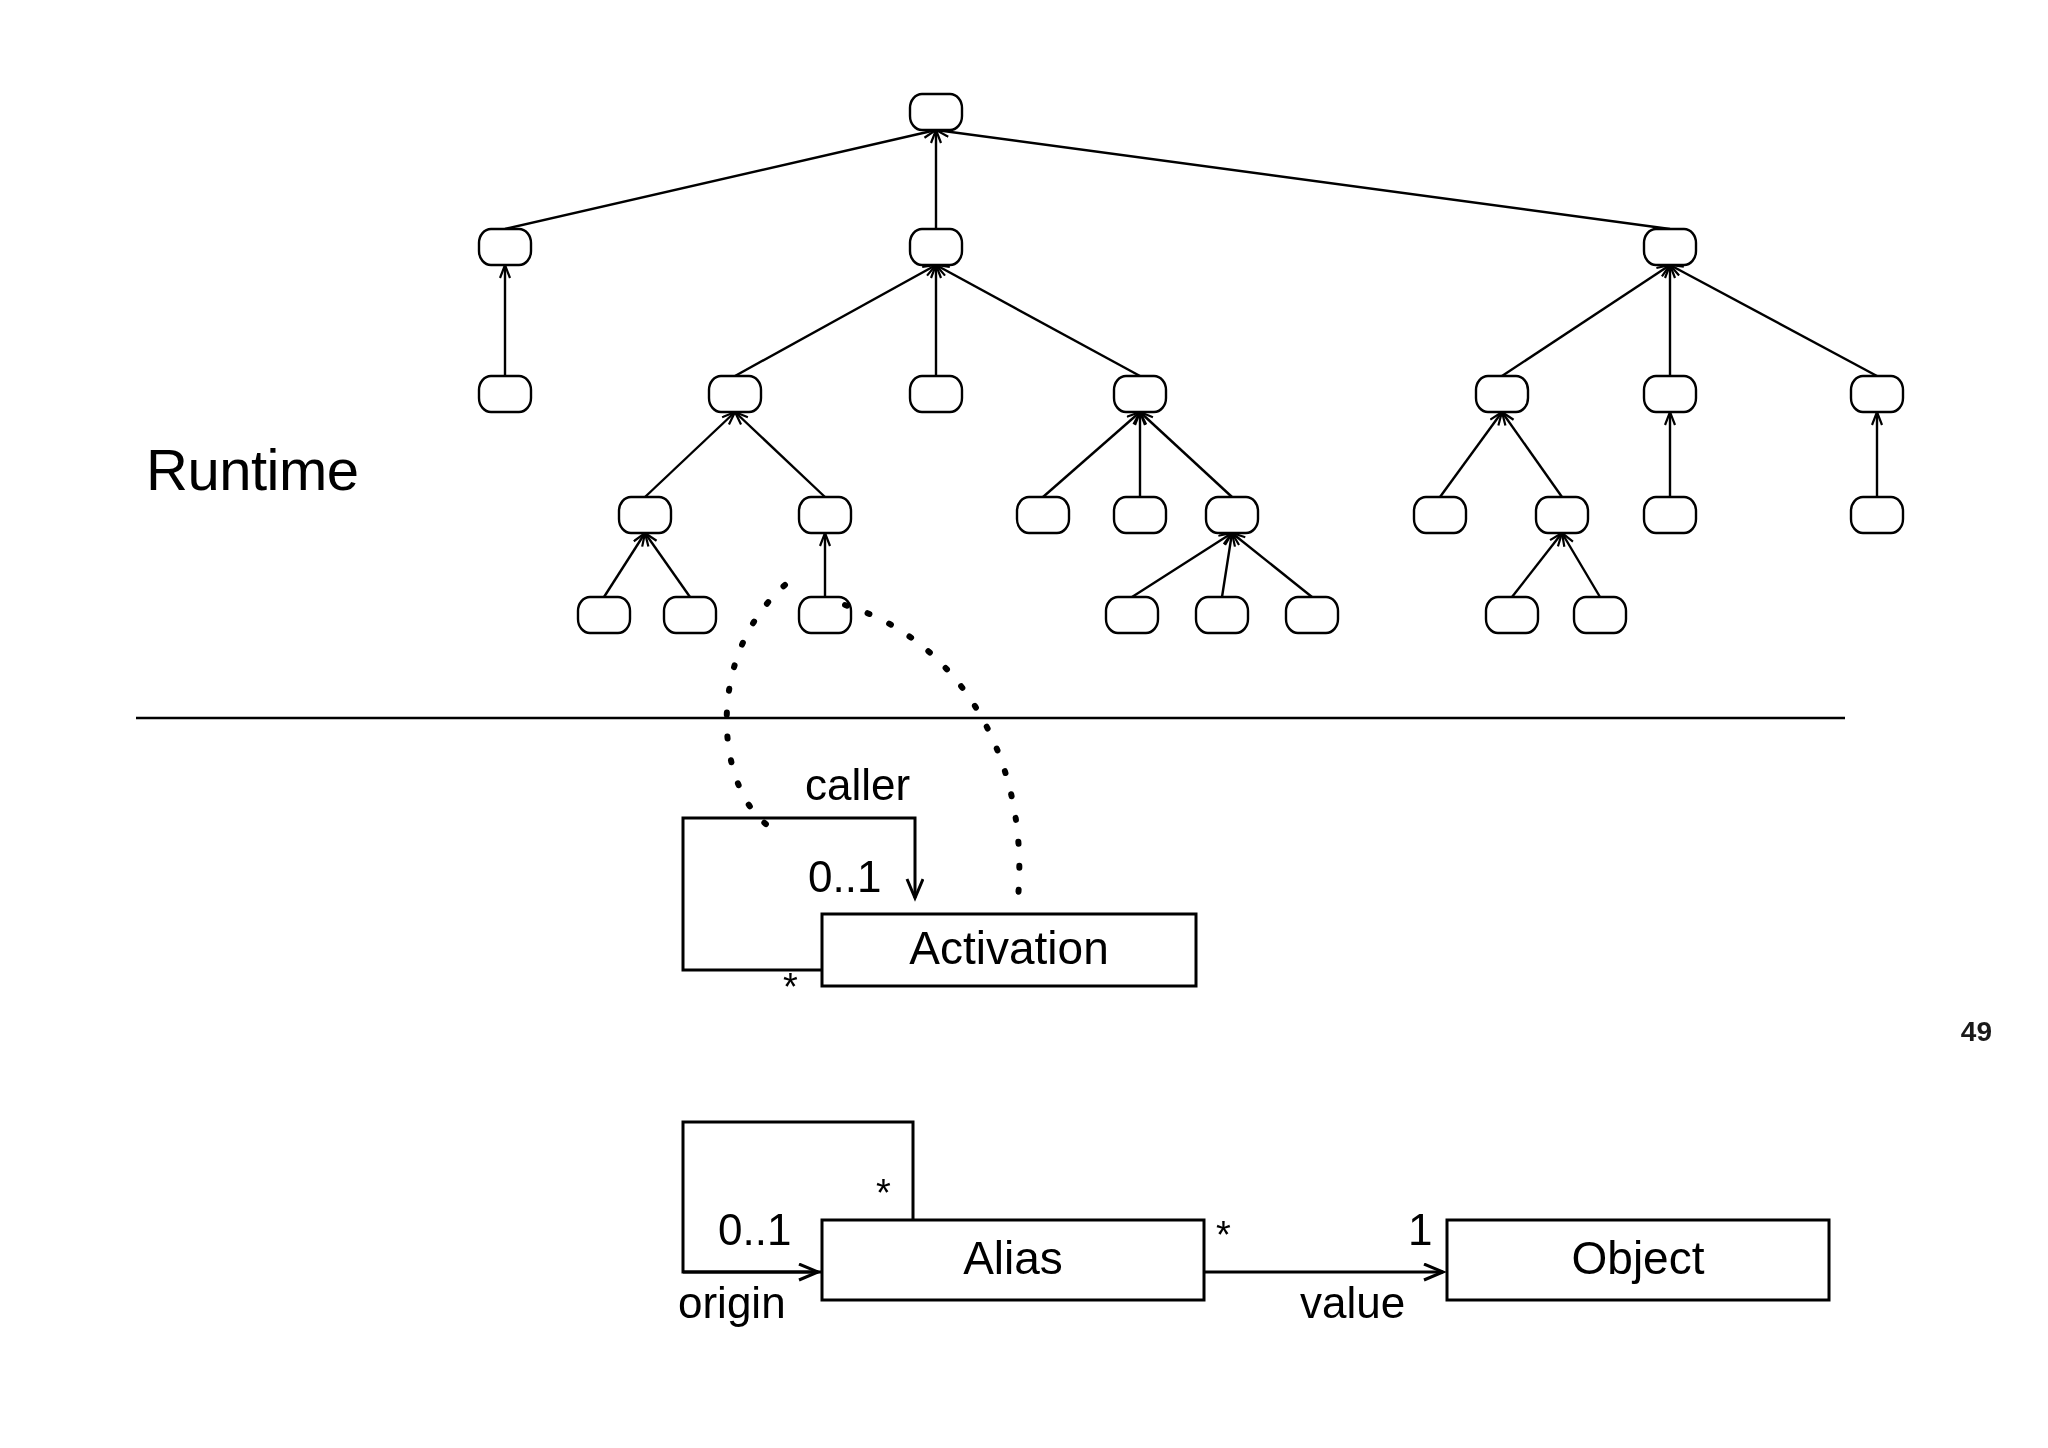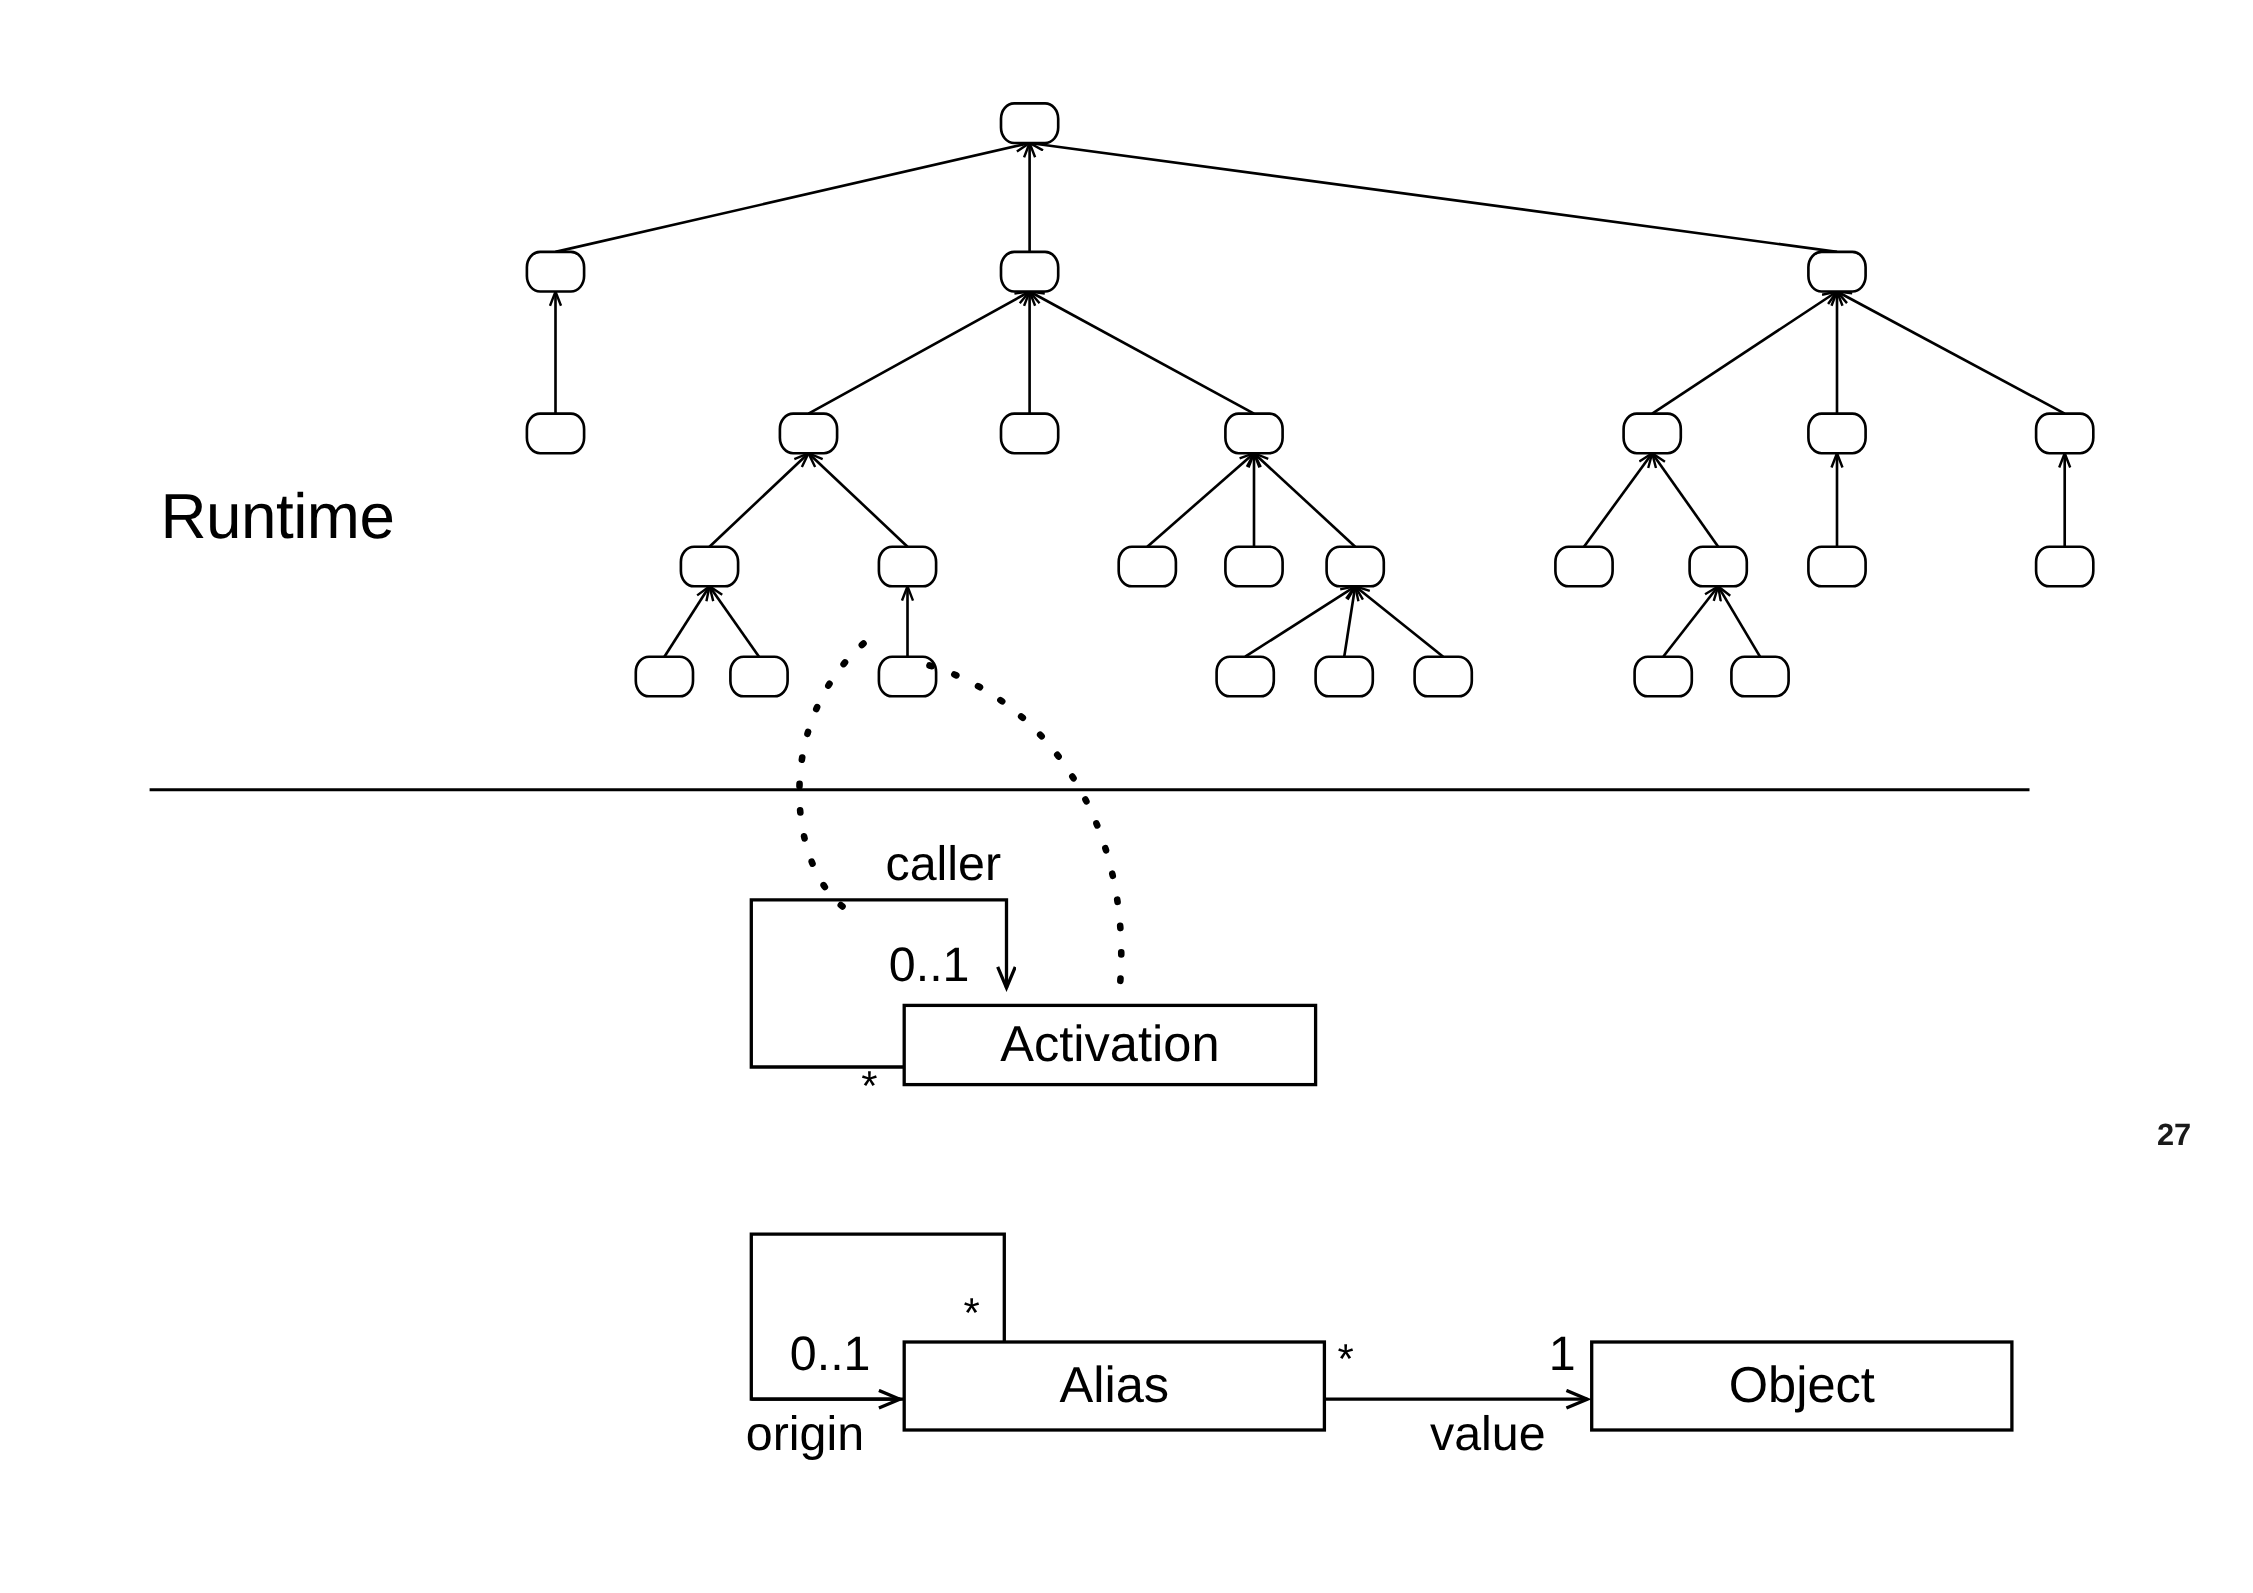--- a/index.html
+++ b/index.html
@@ -97,21 +97,21 @@
   }
 </style>
 </head>
 <body>
 
 <div id="slide">
 
   <div class="section-label" id="runtime-label">Runtime</div>
 
 
-  <div id="page-number">27</div>
+  <div id="page-number">49</div>
 
   <svg id="diagram-svg" width="2048" height="1448" viewBox="0 0 2048 1448">
     <defs>
       <marker id="arrow-open" markerWidth="18" markerHeight="18" refX="15" refY="6" orient="auto" markerUnits="userSpaceOnUse">
         <path d="M 2 1 L 15 6 L 2 11" fill="none" stroke="#000" stroke-width="2.2"></path>
       </marker>
       <marker id="arrow-open-big" markerWidth="26" markerHeight="24" refX="22" refY="9" orient="auto" markerUnits="userSpaceOnUse">
         <path d="M 3 1 L 22 9 L 3 17" fill="none" stroke="#000" stroke-width="3"></path>
       </marker>
     </defs>

